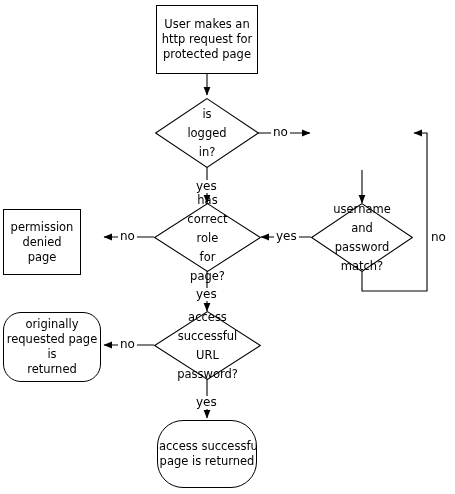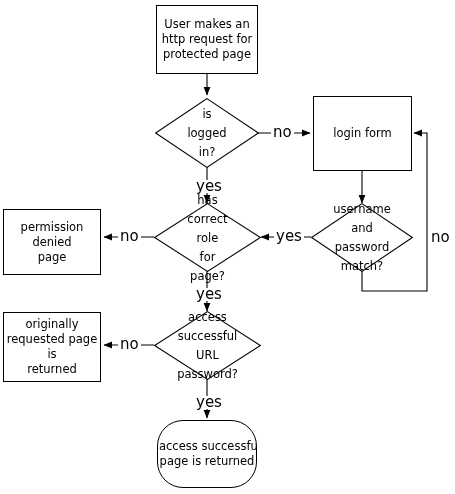--- a/index.html
+++ b/index.html
@@ -71,21 +71,21 @@
   .edge-layer {
     position: absolute;
     left: 0;
     top: 0;
     width: 455px;
     height: 494px;
     pointer-events: none;
   }
   .edge-label {
     position: absolute;
-    font-size: 15px;
+    font-size: 12px;
     line-height: 13px;
     color: #000000;
     background: #ffffff;
     padding: 0 2px;
     white-space: nowrap;
   }
 </style>
 </head>
 <body>
 
@@ -137,56 +137,53 @@
 protected page</span>
   </div>
 
   <div class="node-diamond" style="left:155px; top:98px; width:104px; height:70px;">
     <svg class="diamond-shape" viewBox="0 0 104 70" preserveAspectRatio="none">
       <polygon points="52,0.6 103.4,35 52,69.4 0.6,35" fill="#ffffff" stroke="#000000" stroke-width="1.1"></polygon>
     </svg>
     <span class="diamond-label">is logged in?</span>
   </div>
 
-  <div class="node-box" style="left:313px; top:96px; width:99px; height:75px;">
-    <span class="box-label">login form</span>
-  </div>
 
   <div class="node-diamond" style="left:154px; top:203px; width:107px; height:69px;">
     <svg class="diamond-shape" viewBox="0 0 107 69" preserveAspectRatio="none">
       <polygon points="53.5,0.6 106.4,34.5 53.5,68.4 0.6,34.5" fill="#ffffff" stroke="#000000" stroke-width="1.1"></polygon>
     </svg>
     <span class="diamond-label">has correct role
 for page?</span>
   </div>
 
   <div class="node-diamond" style="left:311px; top:203px; width:102px; height:69px;">
     <svg class="diamond-shape" viewBox="0 0 102 69" preserveAspectRatio="none">
       <polygon points="51,0.6 101.4,34.5 51,68.4 0.6,34.5" fill="#ffffff" stroke="#000000" stroke-width="1.1"></polygon>
     </svg>
     <span class="diamond-label">username and
 password
 match?</span>
   </div>
 
-  <div class="node-box" style="left:3px; top:209px; width:98px; height:66px;">
+  <div class="node-box" style="left:3px; top:209px; width:78px; height:66px;">
     <span class="box-label">permission denied
 page</span>
   </div>
 
   <div class="node-diamond" style="left:154px; top:311px; width:107px; height:69px;">
     <svg class="diamond-shape" viewBox="0 0 107 69" preserveAspectRatio="none">
       <polygon points="53.5,0.6 106.4,34.5 53.5,68.4 0.6,34.5" fill="#ffffff" stroke="#000000" stroke-width="1.1"></polygon>
     </svg>
     <span class="diamond-label">access
 successful
 URL password?</span>
   </div>
 
-  <div class="node-box" style="left:3px; top:312px; width:98px; height:70px;">
+  <div class="node-box" style="left:3px; top:312px; width:98px; height:70px;border-radius:18px;">
     <span class="box-label">originally
 requested page is
 returned</span>
   </div>
 
   <div class="node-box clipped" style="left:157px; top:420px; width:100px; height:68px;border-radius:26px;">
     <span class="box-label">access successfu
 page is returned</span>
   </div>
 

